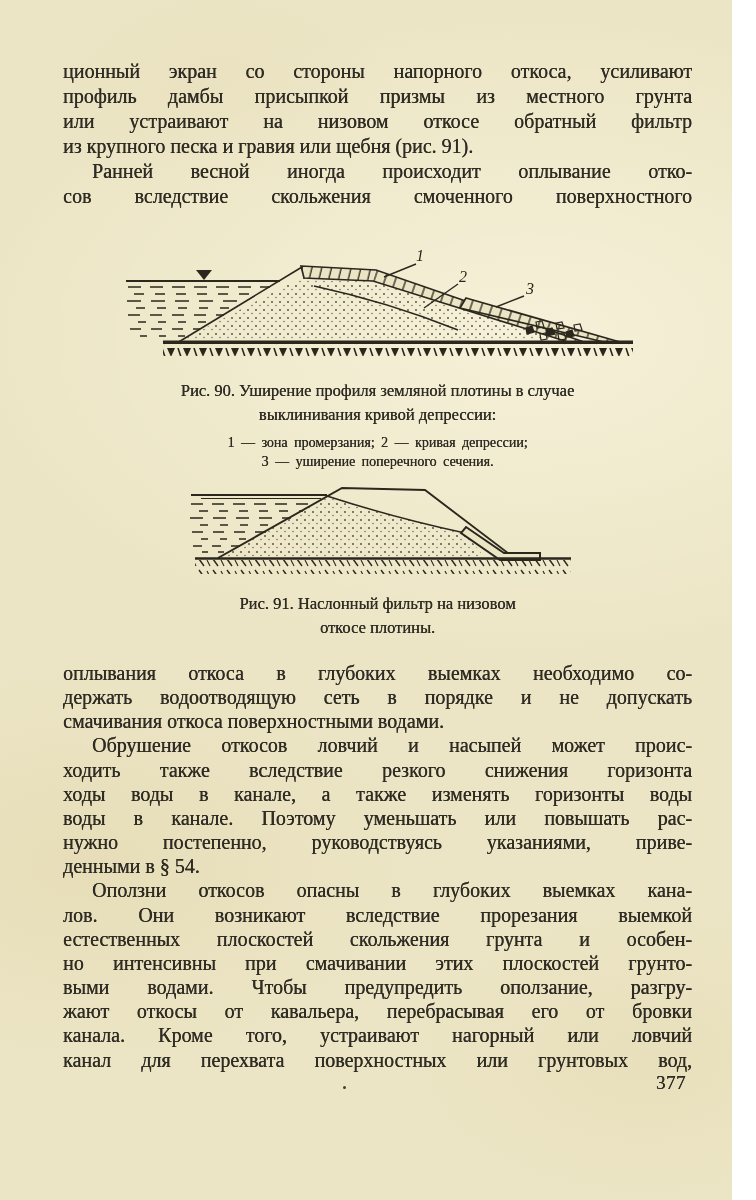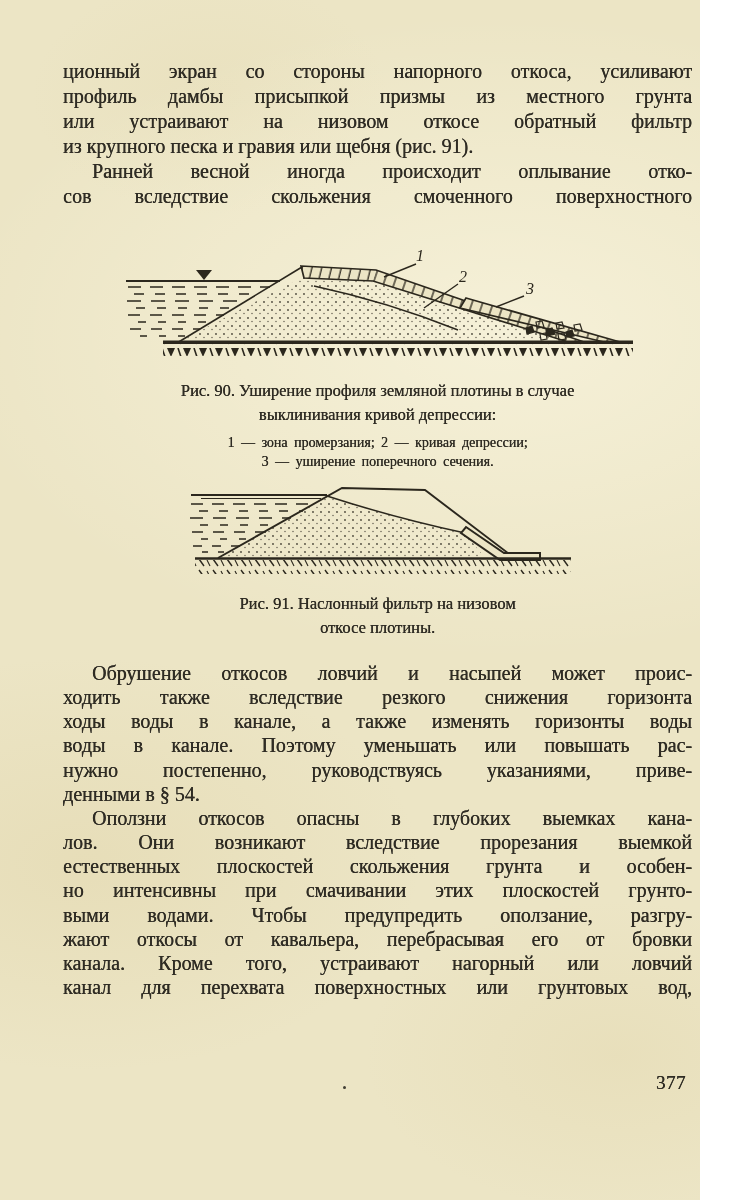--- a/index.html
+++ b/index.html
@@ -9,20 +9,21 @@
     width:700px;height:1200px;
     overflow:hidden;
     background-color:#ece5c5;
     background-image:
       radial-gradient(900px 520px at 72% 28%, rgba(255,252,235,0.50), rgba(255,252,235,0) 62%),
       radial-gradient(520px 320px at 12% 72%, rgba(203,182,118,0.16), rgba(203,182,118,0) 65%),
       radial-gradient(420px 260px at 88% 88%, rgba(208,188,128,0.14), rgba(208,188,128,0) 60%),
       radial-gradient(300px 200px at 30% 8%, rgba(210,192,135,0.10), rgba(210,192,135,0) 60%);
     font-family:"Liberation Serif","DejaVu Serif",serif;
     color:#2f2c24;
+    padding-left:32px;
   }
   .textblock{
     position:absolute;
     left:63px;width:629px;
     font-size:20px;
     text-shadow:0.3px 0 0 currentColor;
   }
   .upper{top:59px;line-height:24.9px;}
   .lower{top:661px;line-height:24.15px;}
   .tlines div{text-align:justify;text-align-last:justify;}
@@ -180,20 +181,25 @@
     <line x1="12" y1="88.5" x2="388" y2="88.5" stroke="#2b271d" stroke-width="2.6"></line>
     <rect x="12" y="90" width="376" height="14" fill="url(#gd)"></rect>
   </svg>
 
   <div class="cap cap-main cap91">
     <div>Рис. 91. Наслонный фильтр на низовом</div>
     <div>откосе плотины.</div>
   </div>
 
   <div class="textblock lower">
+    <div class="tlines flush-last">
+        <div>оплывания откоса в глубоких выемках необходимо со-</div>
+        <div>держать водоотводящую сеть в порядке и не допускать</div>
+        <div>смачивания откоса поверхностными водами.</div>
+      </div>
     <div class="tlines flush-last indent-first">
         <div>Обрушение откосов ловчий и насыпей может проис-</div>
         <div>ходить также вследствие резкого снижения горизонта</div>
         <div>ходы воды в канале, а также изменять горизонты воды</div>
         <div>воды в канале. Поэтому уменьшать или повышать рас-</div>
         <div>нужно постепенно, руководствуясь указаниями, приве-</div>
         <div>денными в § 54.</div>
       </div>
     <div class="tlines indent-first">
         <div>Оползни откосов опасны в глубоких выемках кана-</div>

